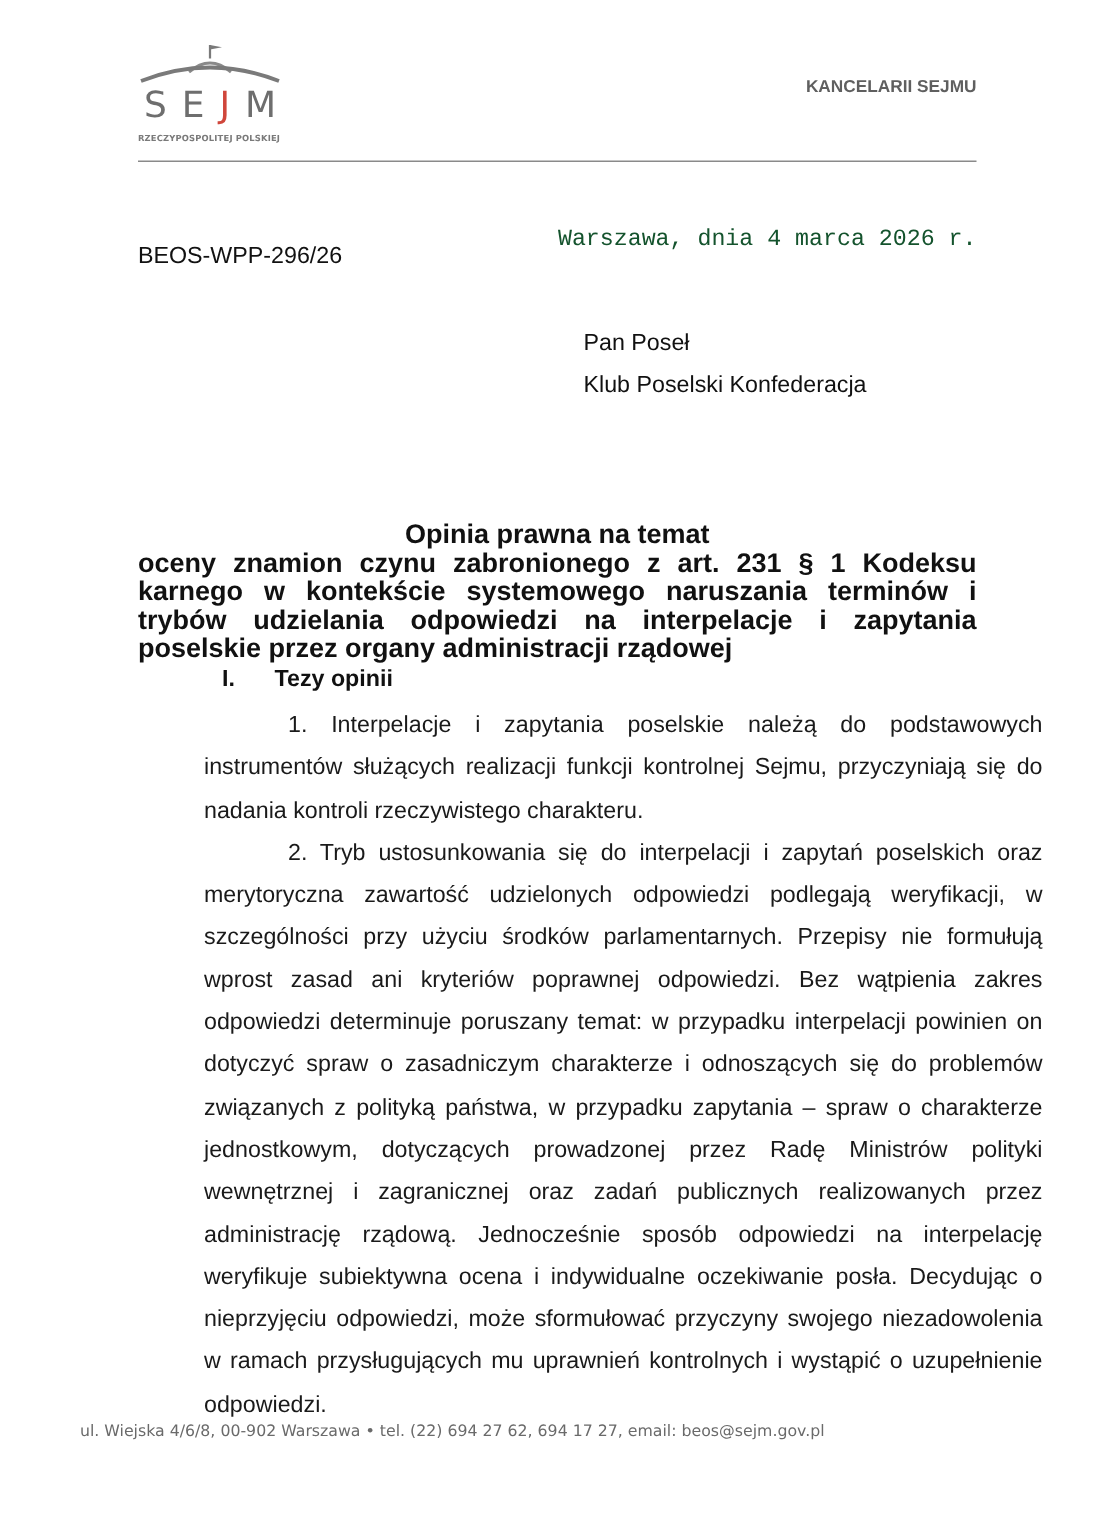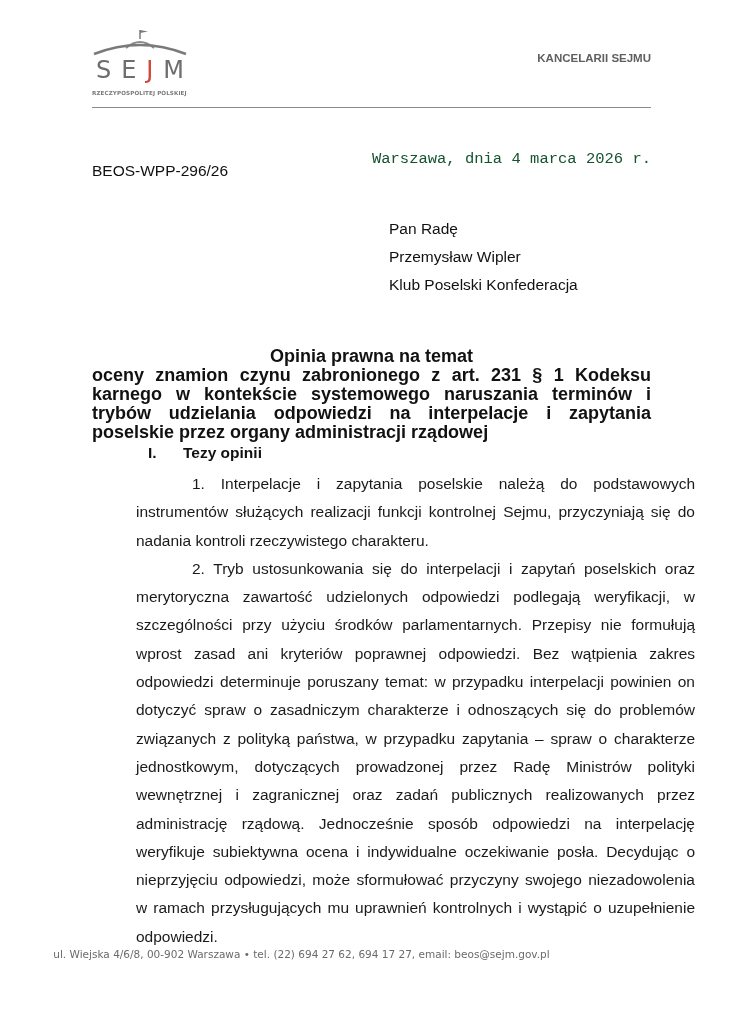--- a/index.html
+++ b/index.html
@@ -50,22 +50,21 @@
     <div>KANCELARII SEJMU</div>
   </div>
 
   <div class="rule"></div>
 
   <div class="date">Warszawa, dnia 4 marca 2026 r.</div>
 
   <div class="ref">BEOS-WPP-296/26</div>
 
   <div class="recipient">
-    <div>Pan Radę</div>
-    <div>Przemysław Wipler</div>
+    <div>Pan Poseł</div>
     <div>Klub Poselski Konfederacja</div>
   </div>
 
   <div class="title-block">
     <div class="title-main">Opinia prawna na temat</div>
     <div class="title-sub">oceny znamion czynu zabronionego z art. 231 § 1 Kodeksu karnego w kontekście systemowego naruszania terminów i trybów udzielania odpowiedzi na interpelacje i zapytania poselskie przez organy administracji rządowej</div>
   </div>
 
   <div class="section">
     <span class="num">I.</span><span>Tezy opinii</span>

